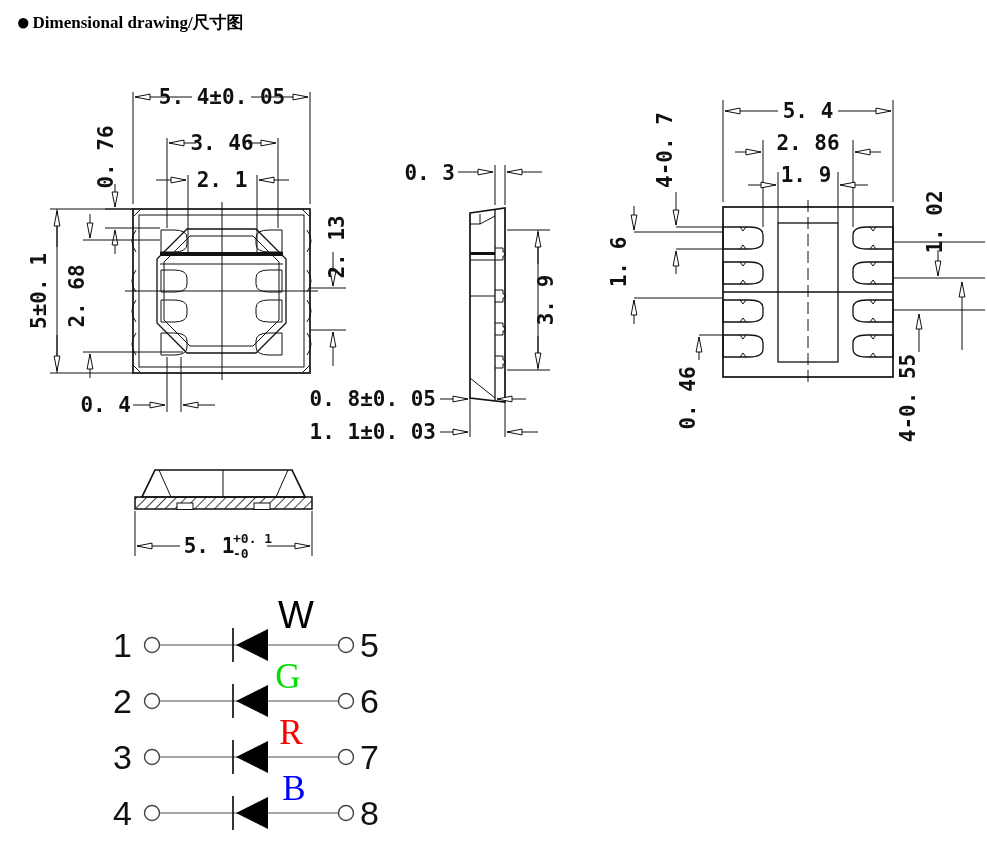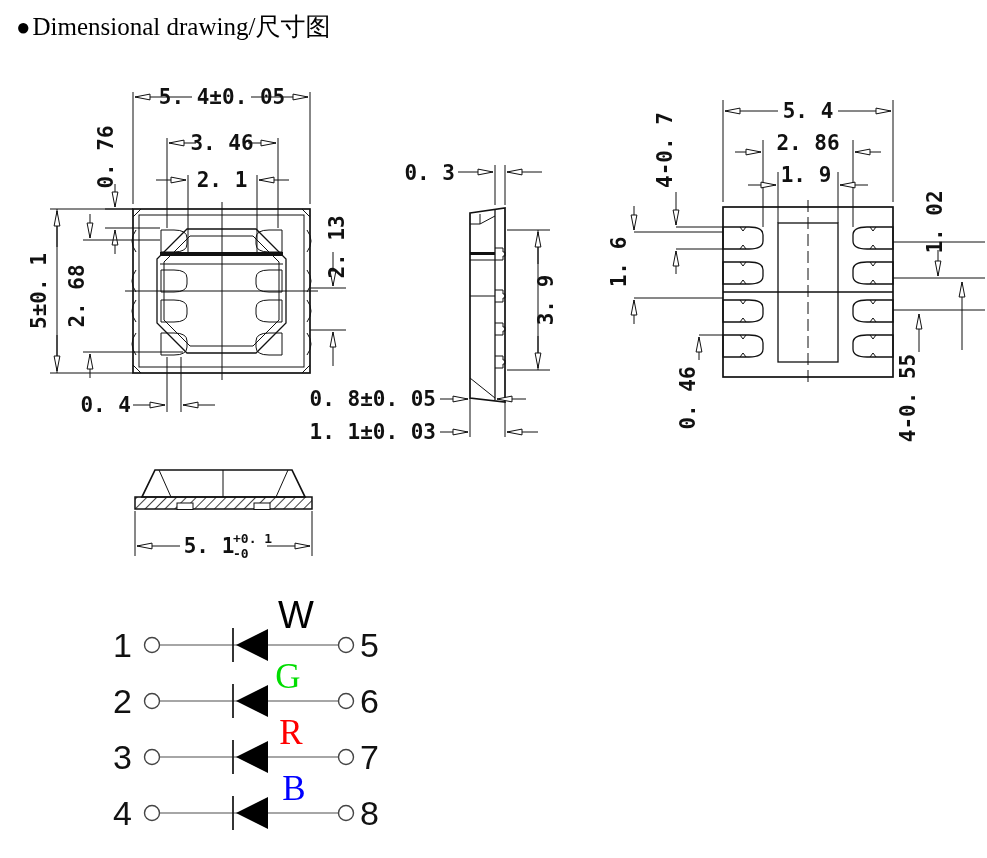--- a/index.html
+++ b/index.html
@@ -1,20 +1,20 @@
 <!DOCTYPE html>
 <html><head>
 <meta charset="utf-8">
 <style>
   html,body{margin:0;padding:0;background:#ffffff;}
   body{width:987px;height:858px;position:relative;font-family:"Liberation Sans",sans-serif;}
   .page{width:987px;height:858px;position:relative;background:#fff;overflow:hidden;}
   .titlebar{position:absolute;left:16px;top:10px;display:flex;align-items:center;gap:2px;}
   .bullet{font-size:24px;line-height:24px;color:#000;}
-  .title-text{font-family:"Liberation Serif",serif;font-weight:normal;font-size:25px;color:#000;}
+  .title-text{font-family:"Liberation Serif",serif;font-weight:bold;font-size:17px;color:#000;}
   svg text{user-select:none;}
   .dim{font-family:"DejaVu Sans Mono",monospace;font-weight:bold;font-size:21px;fill:#111;}
   .dimsm{font-family:"DejaVu Sans Mono",monospace;font-weight:bold;font-size:13px;fill:#111;}
   .pin{font-family:"Liberation Sans",sans-serif;font-size:34px;fill:#111;}
   .chW{font-family:"Liberation Sans",sans-serif;font-size:38px;}
   .chS{font-family:"Liberation Serif",serif;font-size:35px;}
   .ol{stroke:#111;stroke-width:1.7;fill:none;stroke-linejoin:miter;}
   .ml{stroke:#111;stroke-width:1.3;fill:none;}
   .tl{stroke:#111;stroke-width:1;fill:none;}
   .dl{stroke:#111;stroke-width:1;fill:none;}

